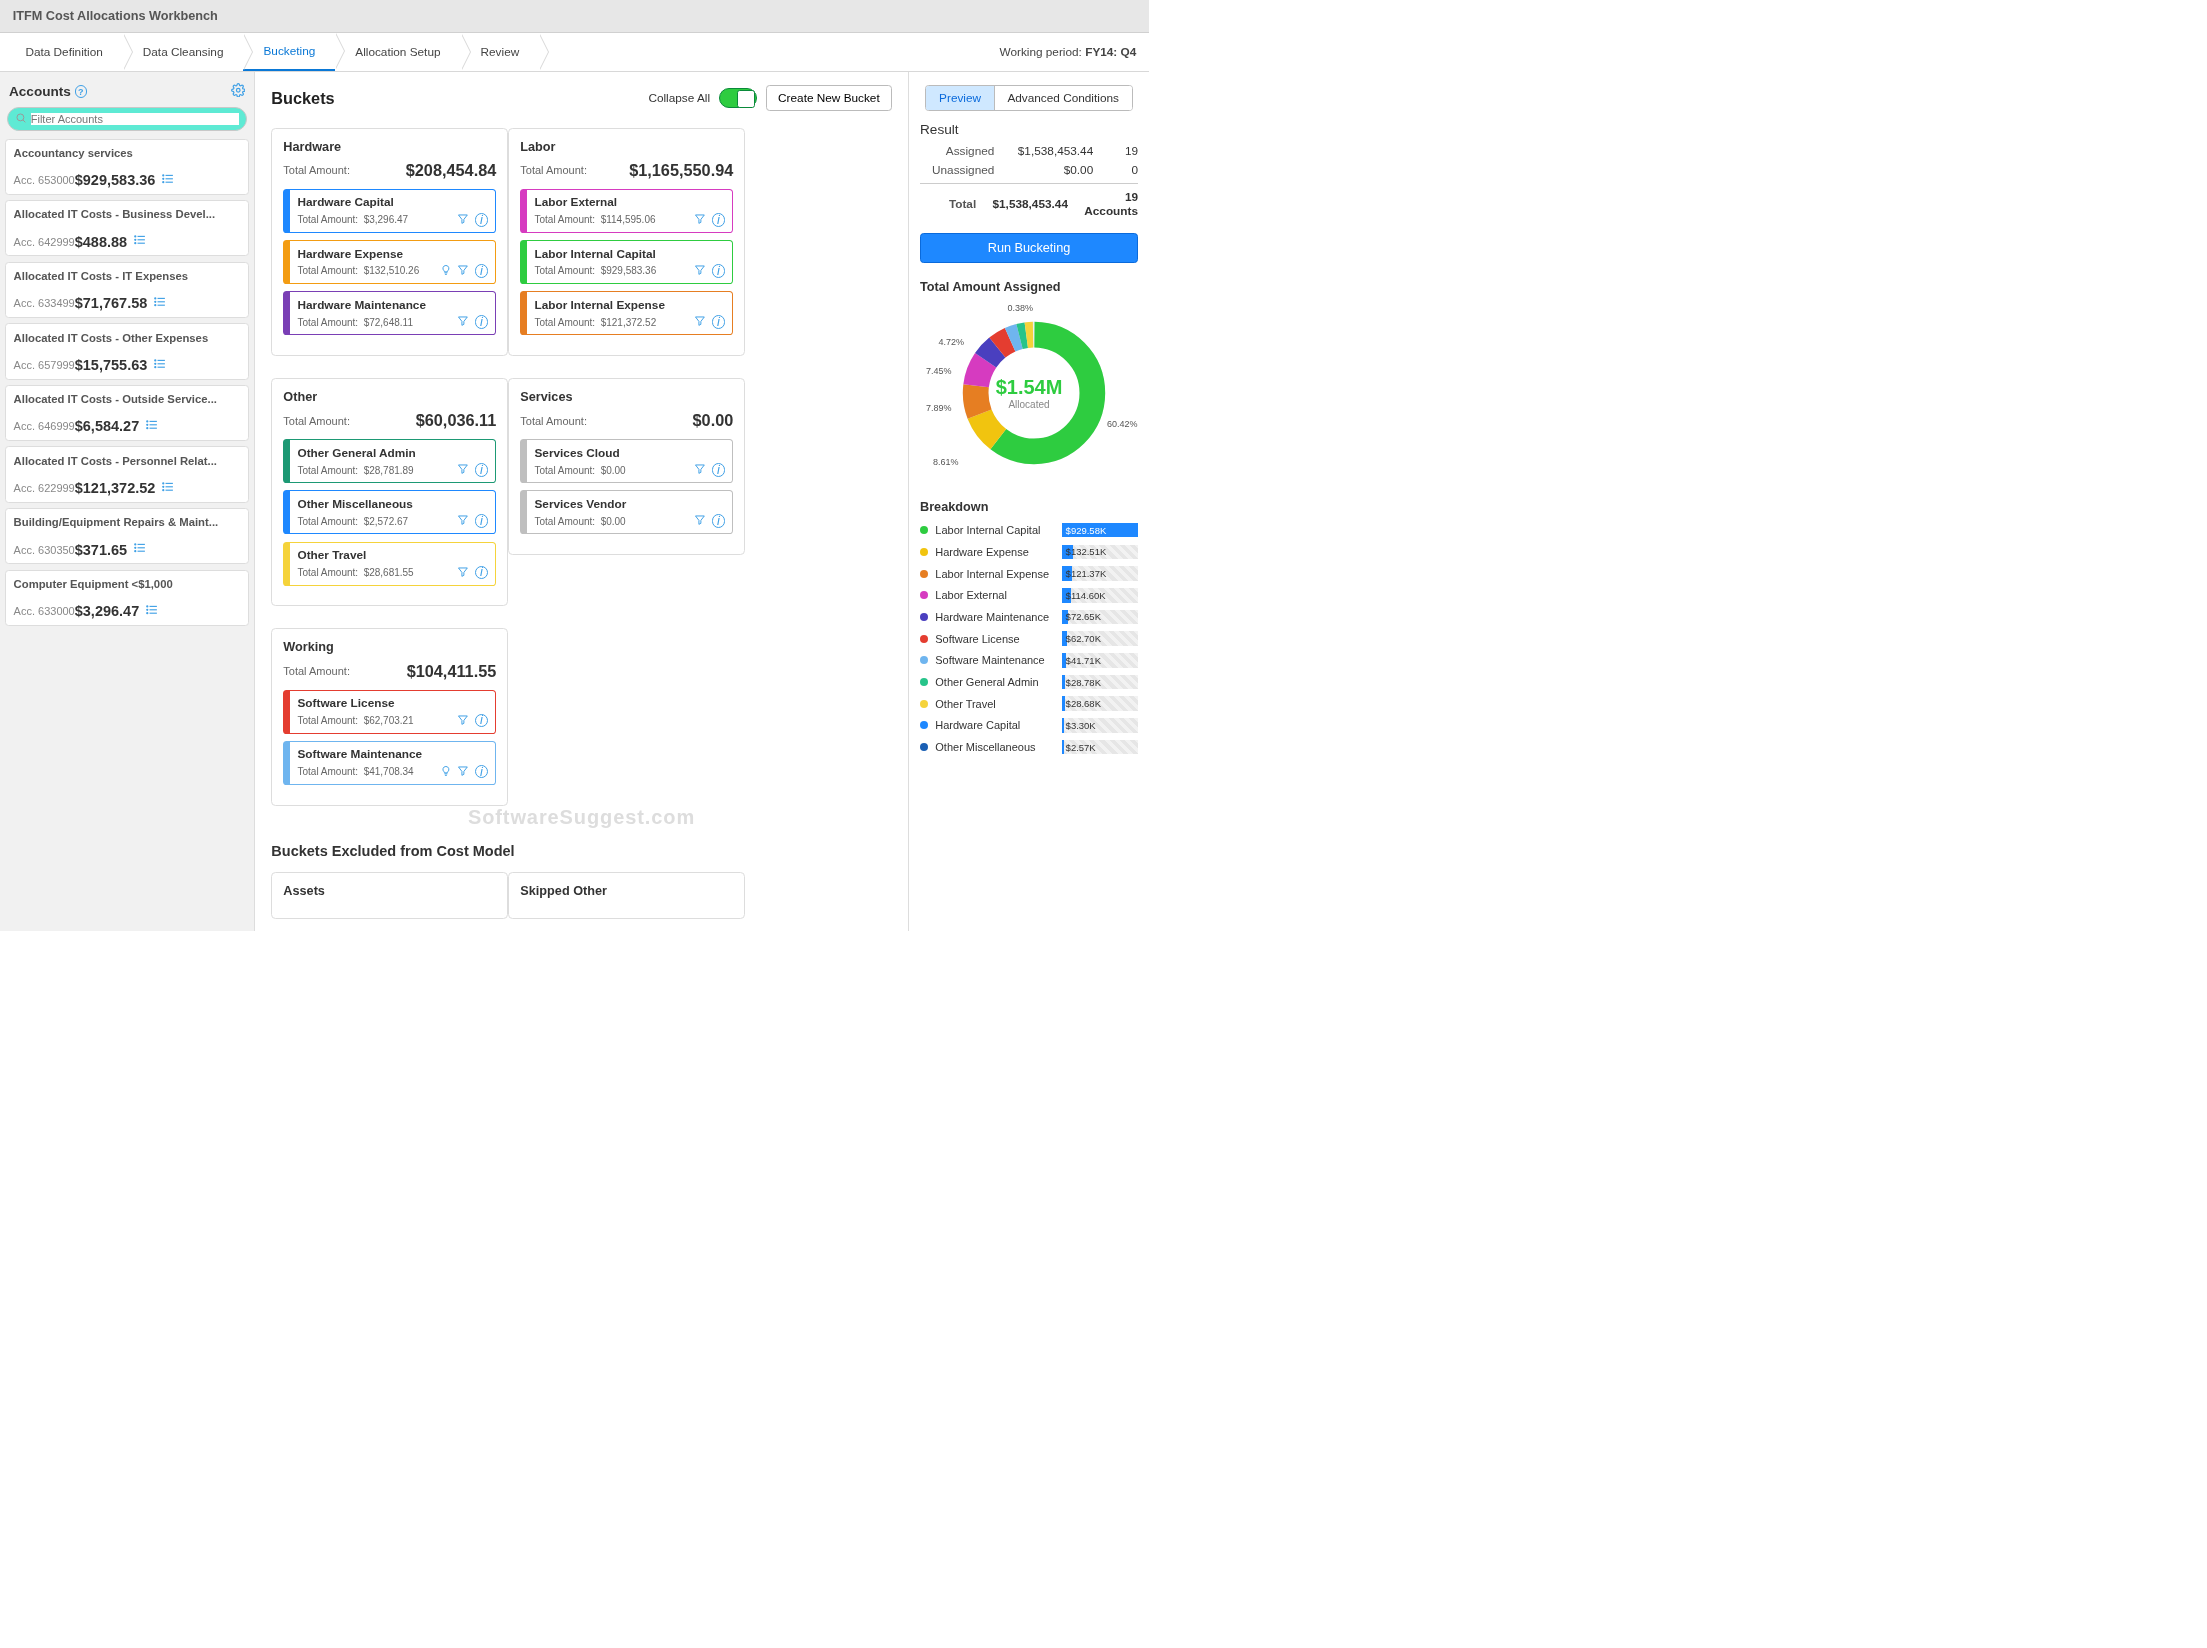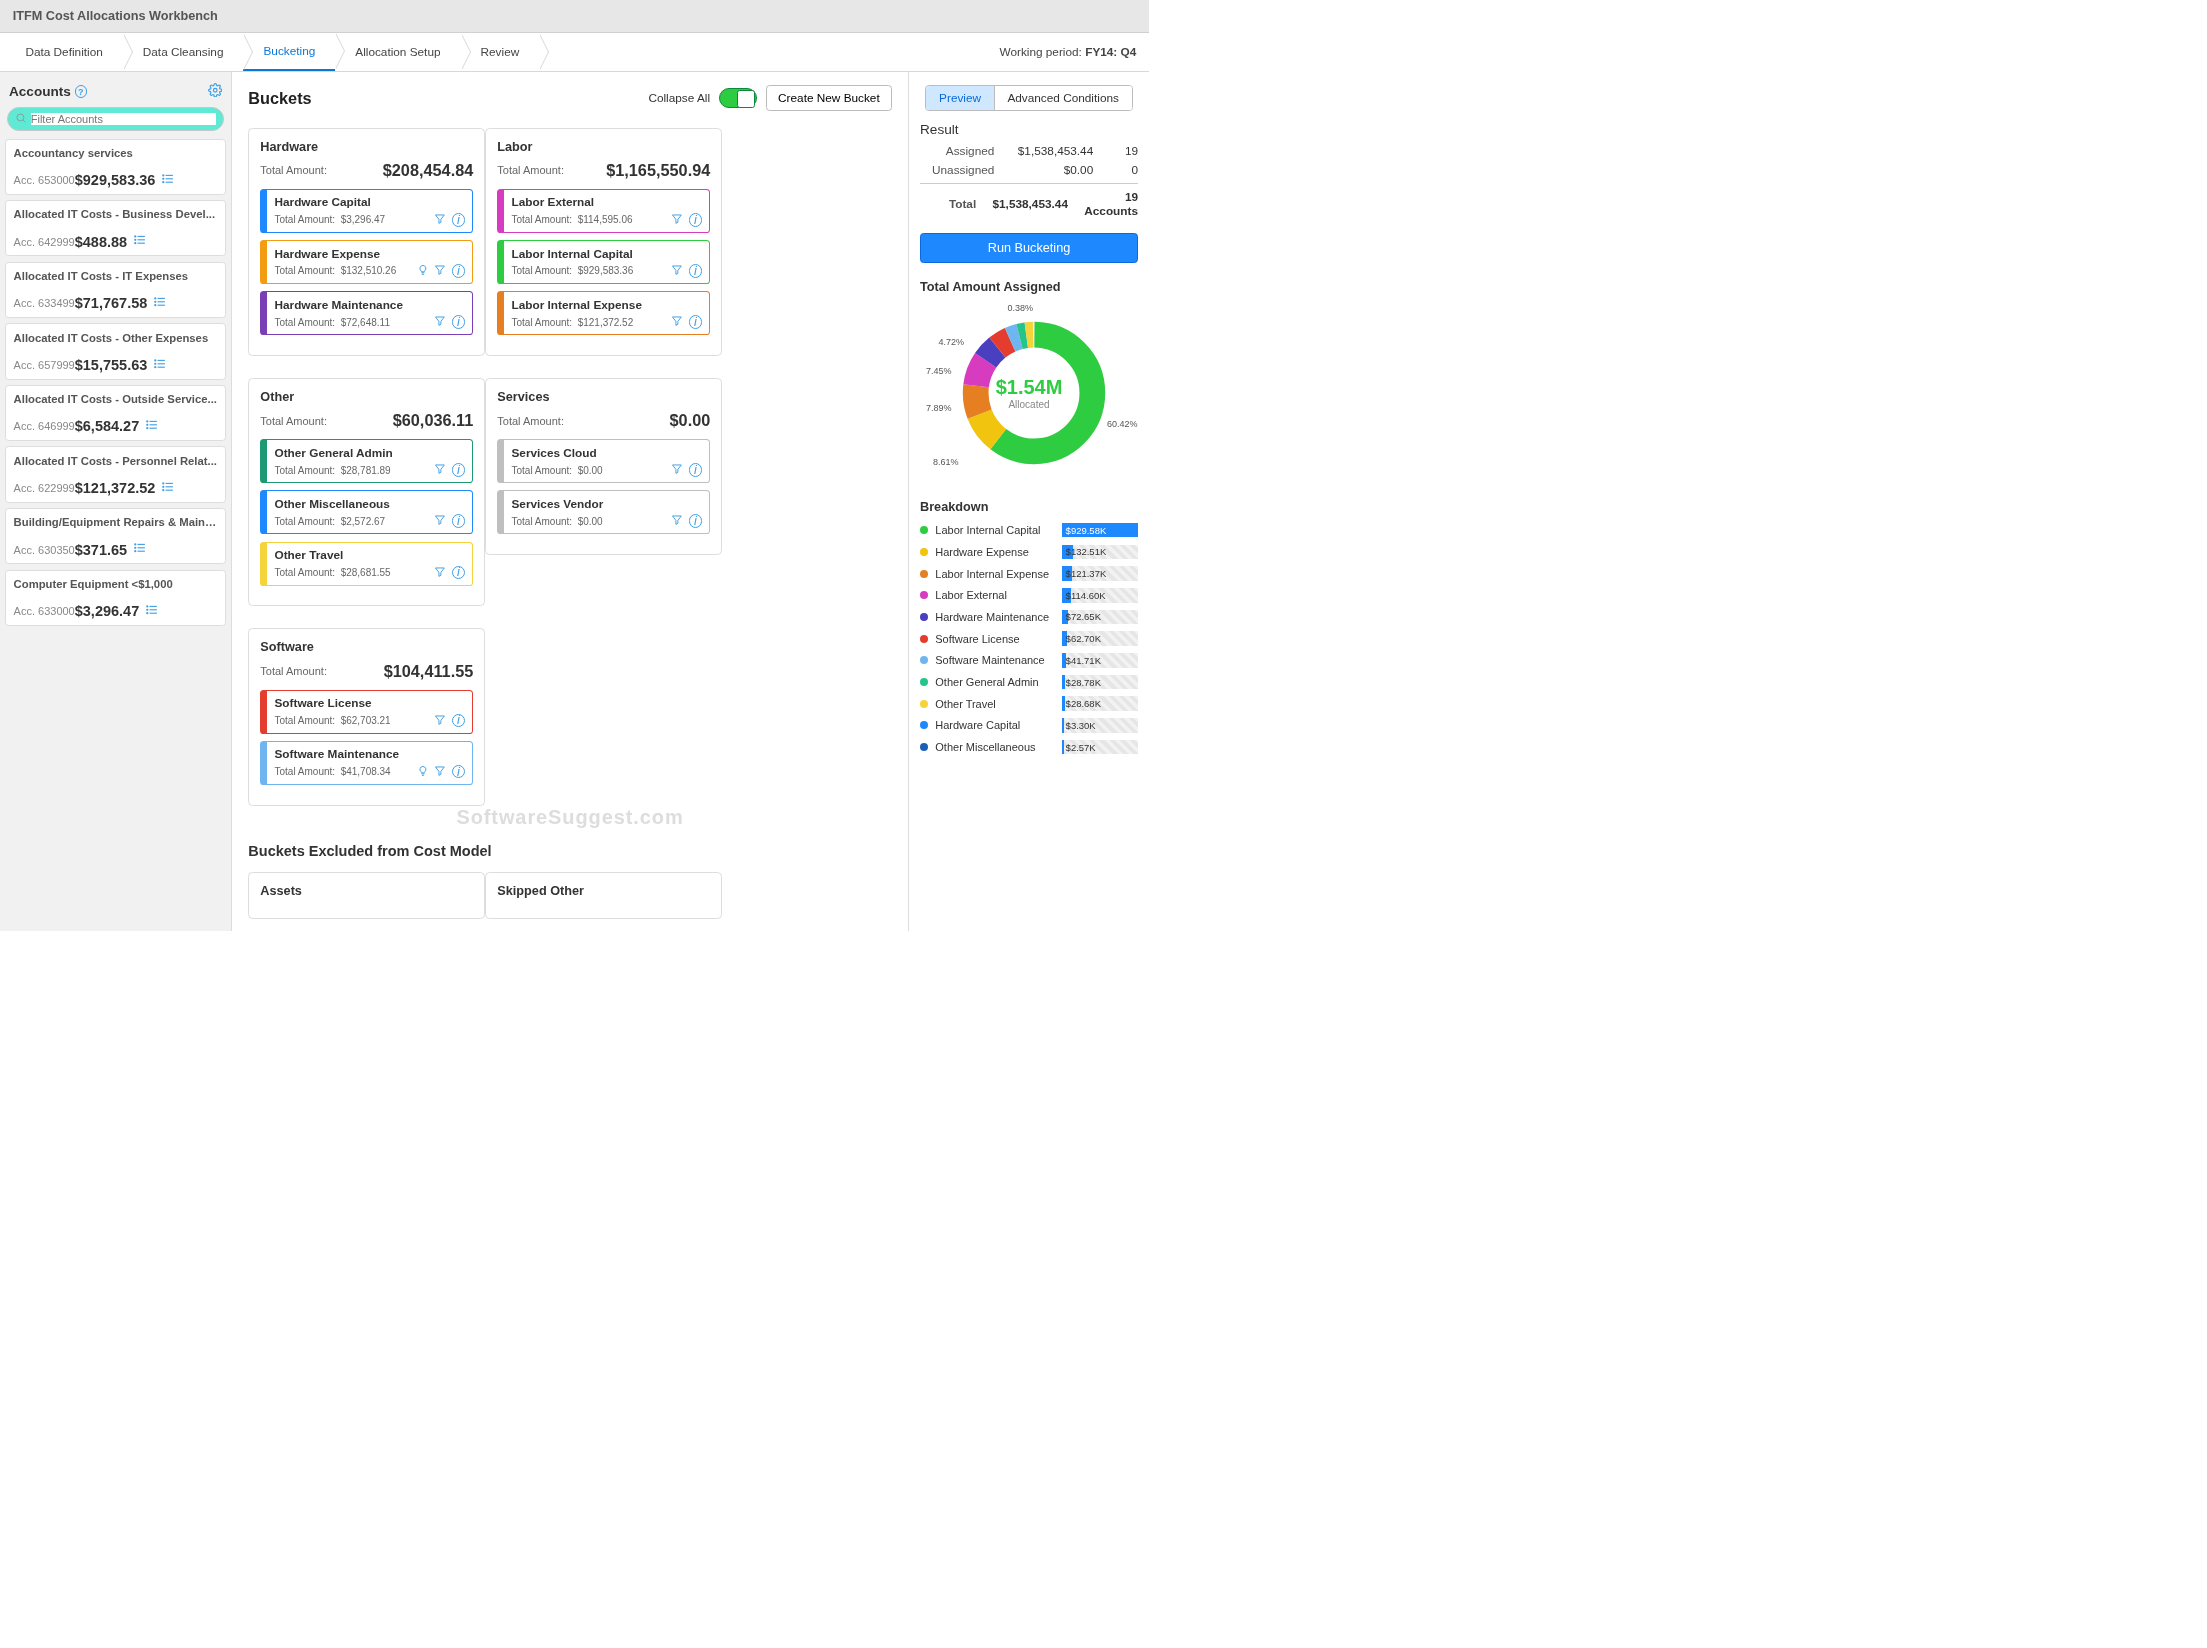--- a/index.html
+++ b/index.html
@@ -17,21 +17,21 @@
   }
   .bc-step::before {
     content:""; position:absolute; right:-10px; top:0; width:0; height:0;
     border-top:18px solid transparent; border-bottom:18px solid transparent; border-left:9px solid #d8d8d8;
     z-index:1;
   }
   .bc-step.active { color:#0a78d6; border-bottom:2.7px solid #0a78d6; }
   .working-period { color:#444; }
   .working-period b {font-weight:600;}
   .layout { display:flex; min-height:850px;}
-  .left-pane { width:232px; background:#f1f1f1; padding:7.2px 5.4px; border-right:0.9px solid #ddd;}
+  .left-pane { width:255px; background:#f1f1f1; padding:7.2px 5.4px; border-right:0.9px solid #ddd;}
   .left-head { display:flex; align-items:center; justify-content:space-between; padding:3.6px 3.6px 7.2px;}
   .left-head .title { font-weight:bold; font-size:13.6px; display:flex; align-items:center; gap:3.6px;}
   .help-icon { color:#3fa0e6; border:1.4px solid #3fa0e6; border-radius:50%; width:12.7px; height:12.7px; font-size:9px; display:inline-flex; align-items:center; justify-content:center; }
   .gear-icon { color:#3fa0e6; cursor:pointer;}
   .filter-box { display:flex; align-items:center; background:#5eead4; border:0.9px solid #c8c8c8; border-radius:14.5px; padding:3.6px 7.2px; margin:0 1.8px 7.2px;}
   .filter-box input { border:none; outline:none; flex:1; font-size:11px; color:#666;}
   .search-icon { color:#999; margin-right:3.6px;}
   .acct-card { background:#fff; border:0.9px solid #ddd; border-radius:3.6px; margin-bottom:5.4px; padding:7.2px 7.2px 5.4px; cursor:pointer;}
   .acct-card .name { font-weight:bold; color:#555; font-size:11.3px; white-space:nowrap; overflow:hidden; text-overflow:ellipsis;}
   .acct-card .row2 { display:flex; align-items:center; justify-content:flex-start; margin-top:13px;}
@@ -412,21 +412,21 @@
                     <svg viewBox="0 0 24 24" fill="none" stroke="#3fa0e6" stroke-width="2">
                       <path d="M3 4h18l-7 9v6l-4 2v-8L3 4z"></path>
                     </svg>
                   </span>
             <span class="info-circle">i</span>
           </span>
         </div>
             </div>
           </div>
           <div class="bucket-group">
-            <div class="bg-title">Software</div>
+            <div class="bg-title">Working</div>
       <div class="bg-row">
               <span class="lbl">Total Amount:</span>
       <span class="amt">$104,411.55</span>
             </div>
             <div class="sub-bucket red">
         <div class="sb-title">Software License</div>
         <div class="sb-row">
           <span class="meta">Total Amount:&nbsp; $62,703.21</span>
           <span class="icons">
 

